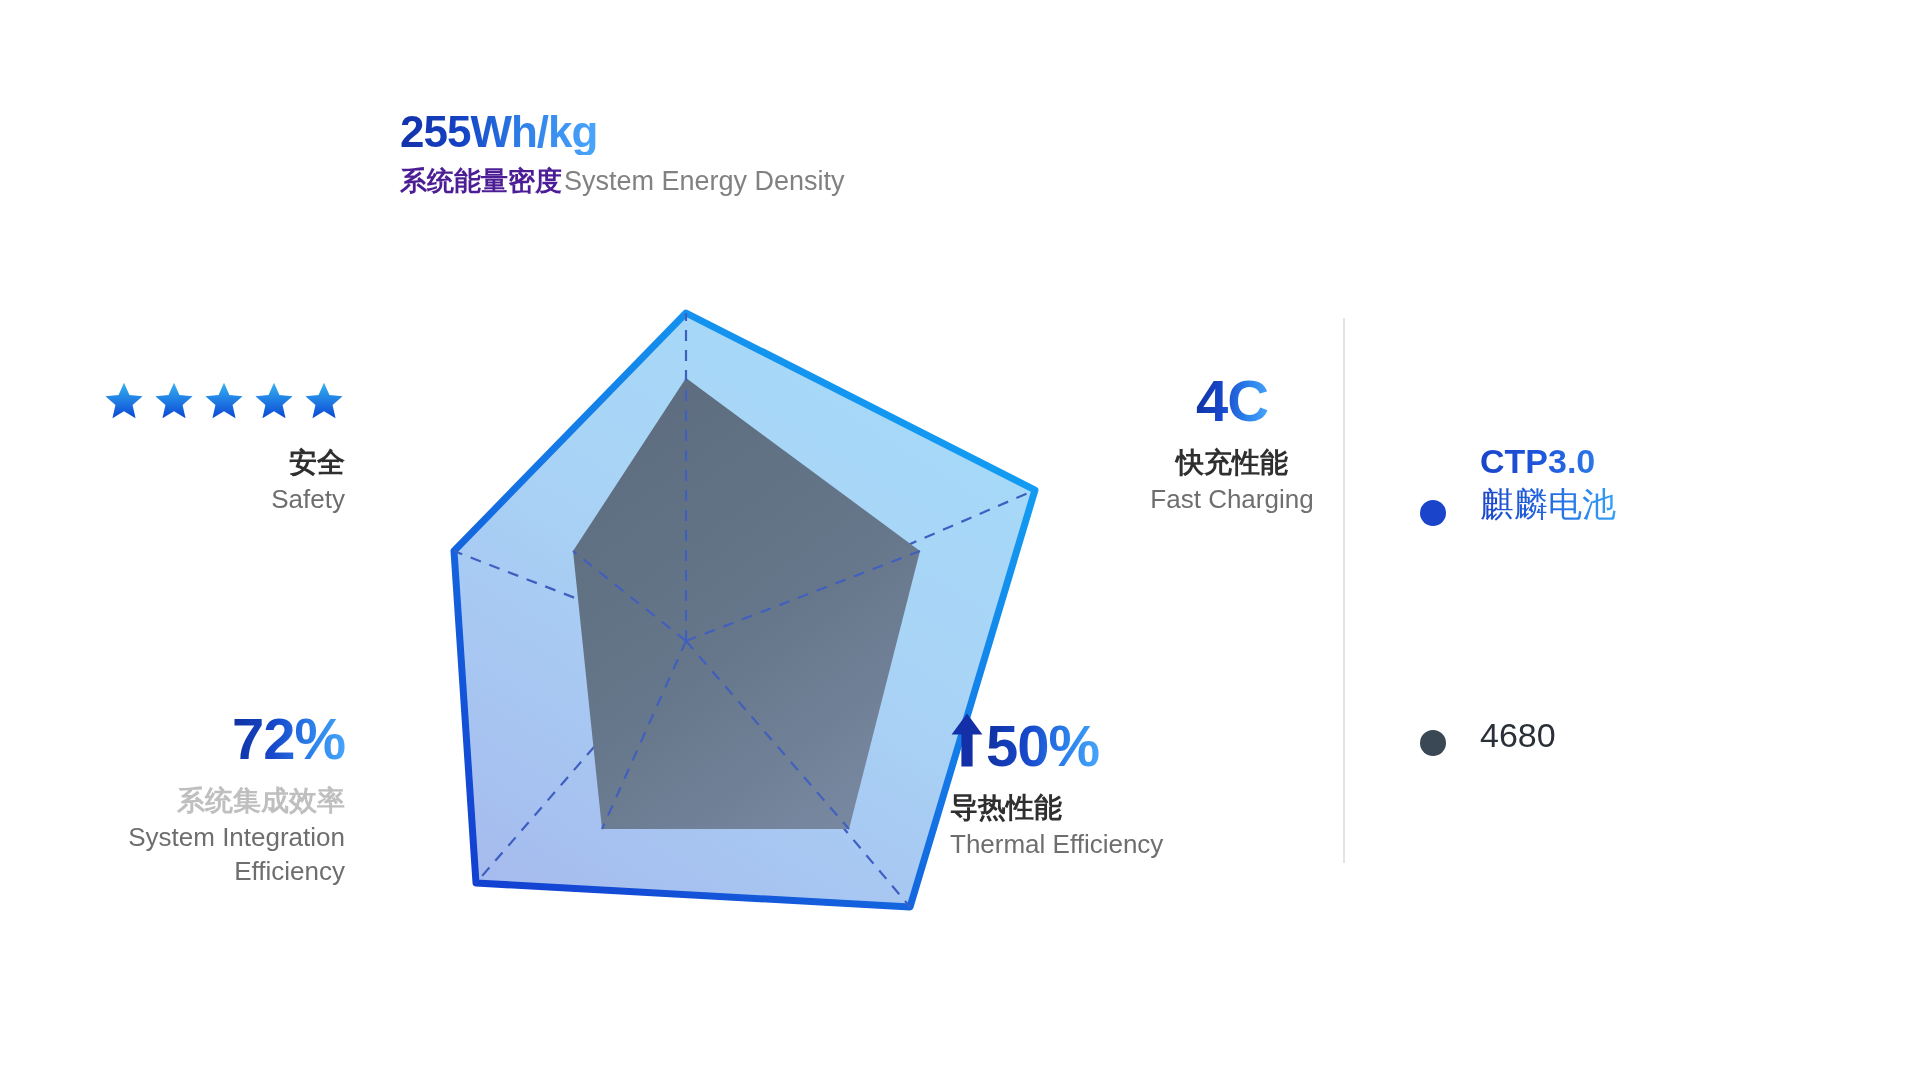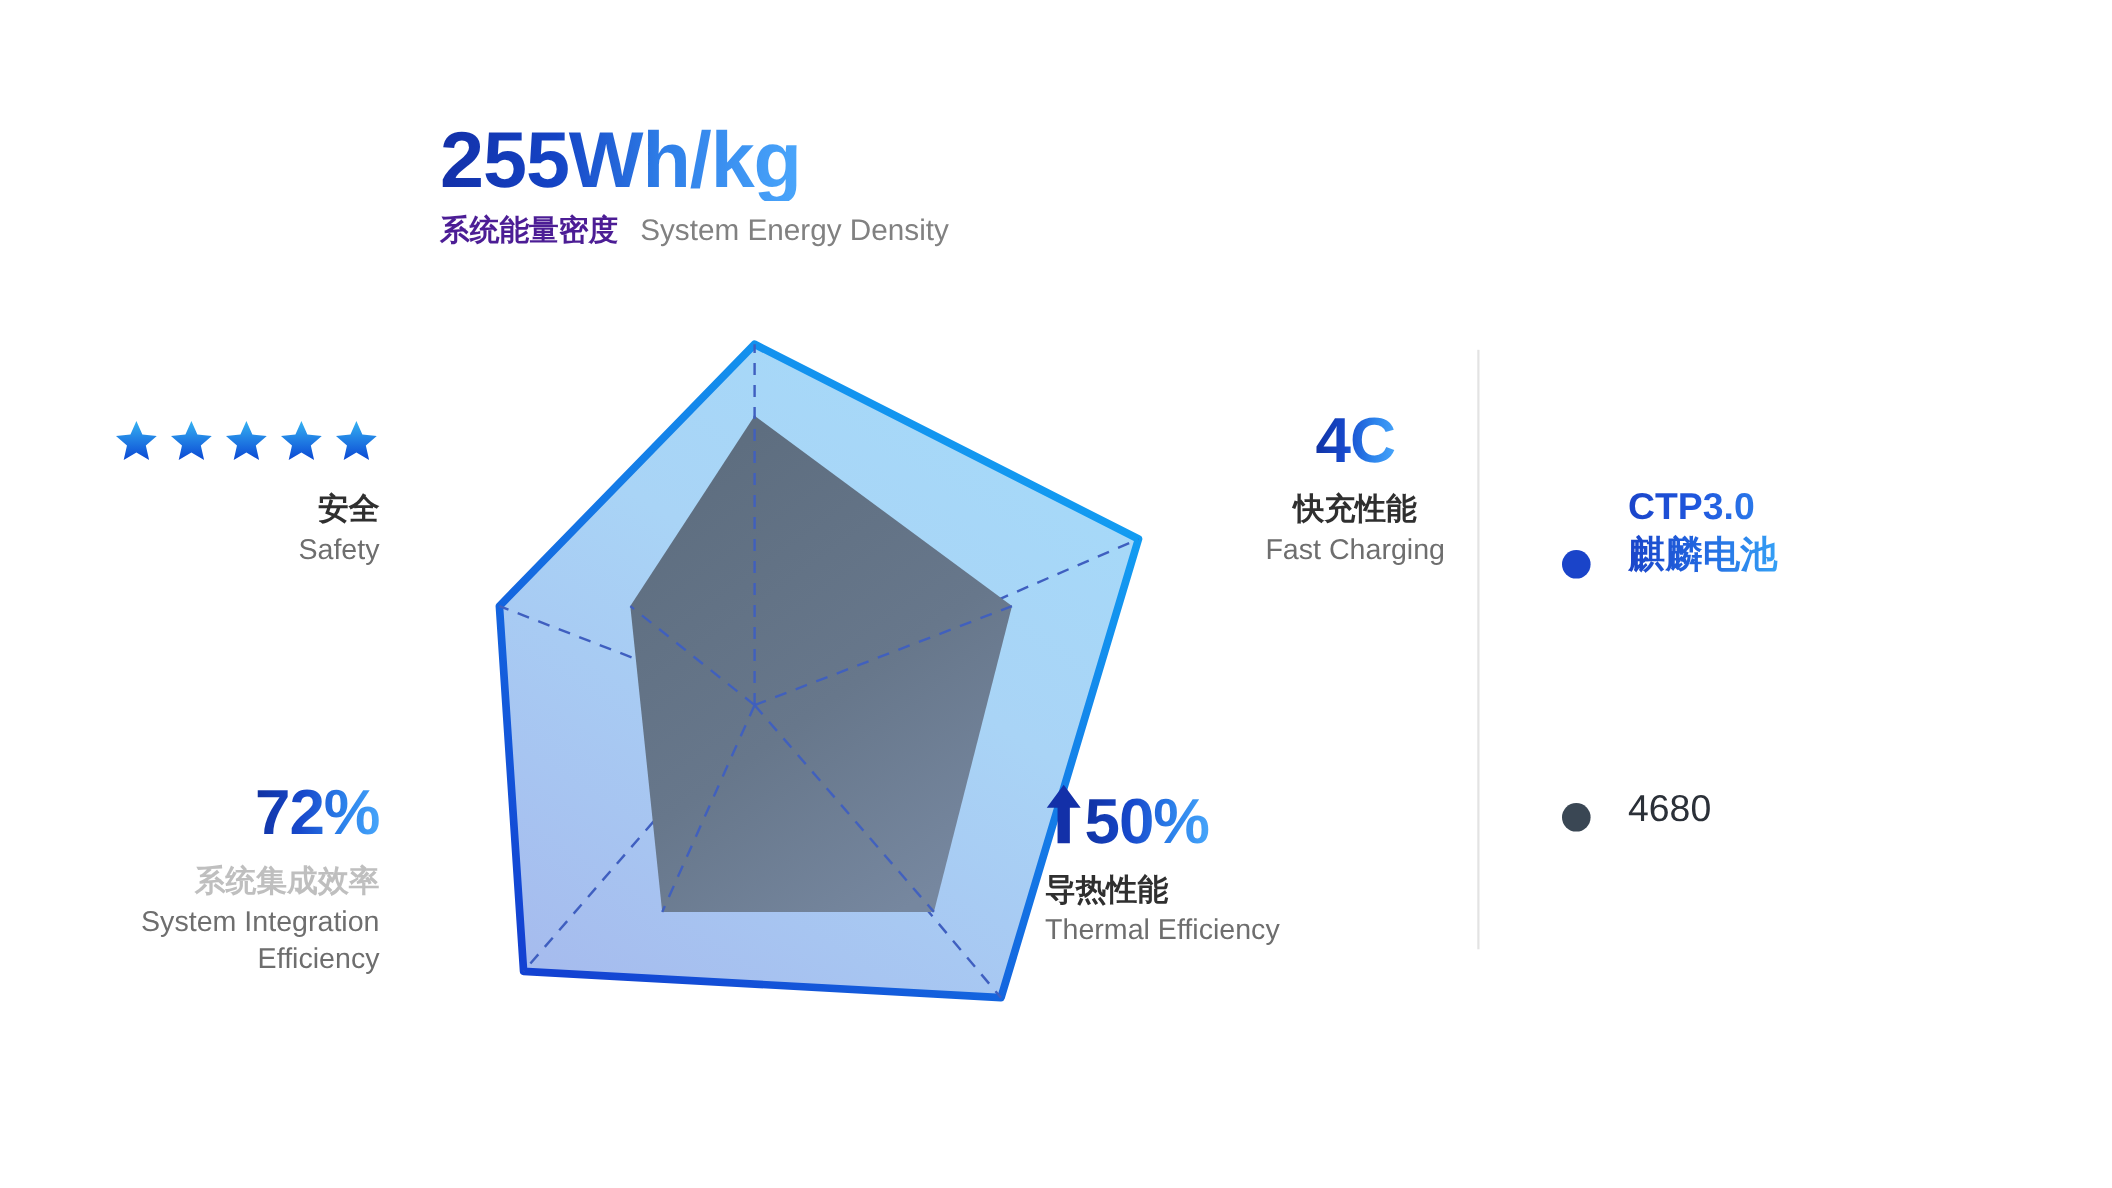--- a/index.html
+++ b/index.html
@@ -8,29 +8,29 @@
     width:1920px; height:1080px;
     background:#ffffff;
     font-family:"Liberation Sans","DejaVu Sans",sans-serif;
     overflow:hidden;
   }
   #stage { position:relative; width:1920px; height:1080px; background:#fff; }
 
   
   .headline-block { position:absolute; left:400px; top:110px; width:760px; text-align:left; }
   .headline-value {
-    font-size:72px; font-weight:700; letter-spacing:-1px; line-height:1.02;
+    font-size:44px; font-weight:700; letter-spacing:-1px; line-height:1.02;
     background:linear-gradient(92deg,#1330a8 0%,#1443c4 32%,#2f7fe8 62%,#4aa6fb 100%);
     -webkit-background-clip:text; background-clip:text;
     -webkit-text-fill-color:transparent; color:#1443c4;
     display:inline-block;
   }
   .headline-sub { margin-top:10px; font-size:27px; line-height:1.2; white-space:nowrap; }
   .sub-cn { color:#4c1d95; font-weight:700; }
-  .sub-en { color:#818181; font-weight:400; margin-left:20px;text-align:center; }
+  .sub-en { color:#818181; font-weight:400; margin-left:2px;text-align:center; }
 
   
   .metric { position:absolute; }
   .metric-value {
     font-size:58px; font-weight:700; line-height:1.0; letter-spacing:-1px;
     background:linear-gradient(95deg,#10309f 0%,#1749cc 38%,#2d84ec 72%,#48a7fb 100%);
     -webkit-background-clip:text; background-clip:text;
     -webkit-text-fill-color:transparent; color:#1749cc;
     display:inline-block; white-space:nowrap;
   }
@@ -71,21 +71,21 @@
   .legend-text .l1, .legend-text .l2 { display:block; white-space:nowrap; }
   .legend-text.accent .l1 {
     background:linear-gradient(92deg,#1a44c9 0%,#1f56dd 45%,#2f86ef 100%);
     -webkit-background-clip:text; background-clip:text;
     -webkit-text-fill-color:transparent; color:#1f56dd;
   }
   .legend-text.accent .l2 {
     background:linear-gradient(92deg,#1a44c9 0%,#2266e0 48%,#35a1f6 100%);
     -webkit-background-clip:text; background-clip:text;
     -webkit-text-fill-color:transparent; color:#2266e0;
-    font-weight:700;
+    font-weight:400;
   }
   .legend-text.neutral .l1 { color:#2b3038; font-weight:400; }
 </style>
 </head>
 <body>
 
 <div id="stage">
 
   <div class="headline-block">
     <div class="headline-value">255Wh/kg</div>

